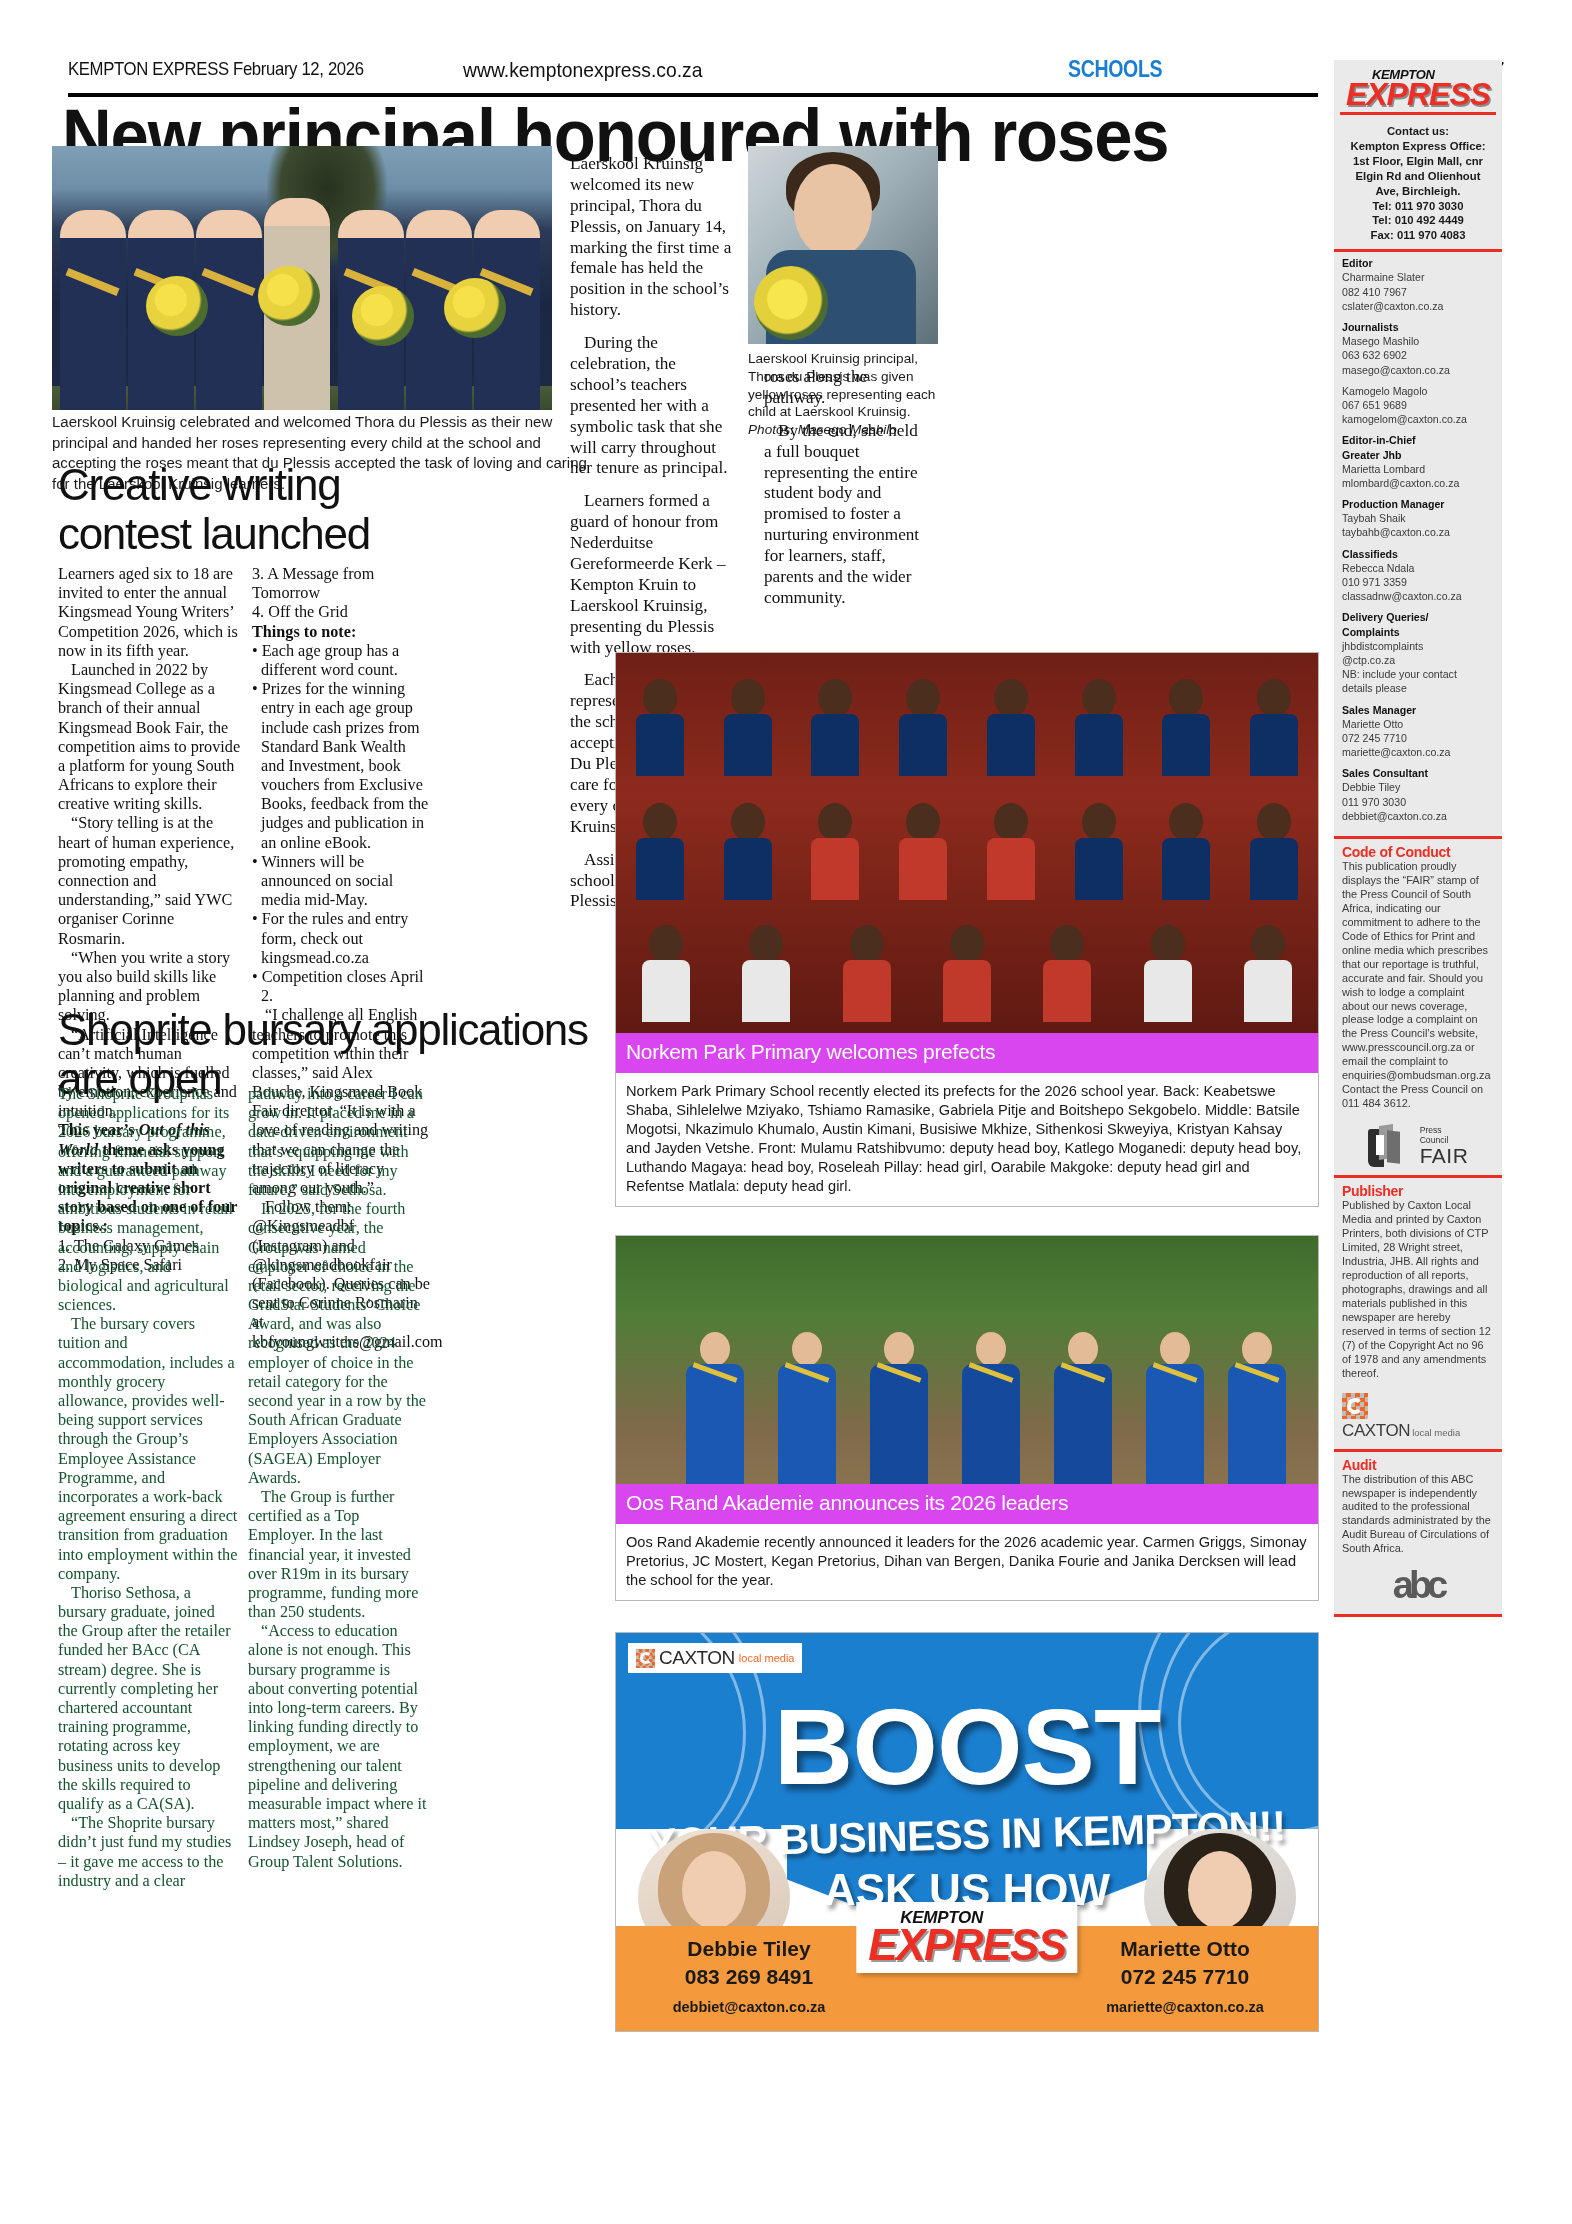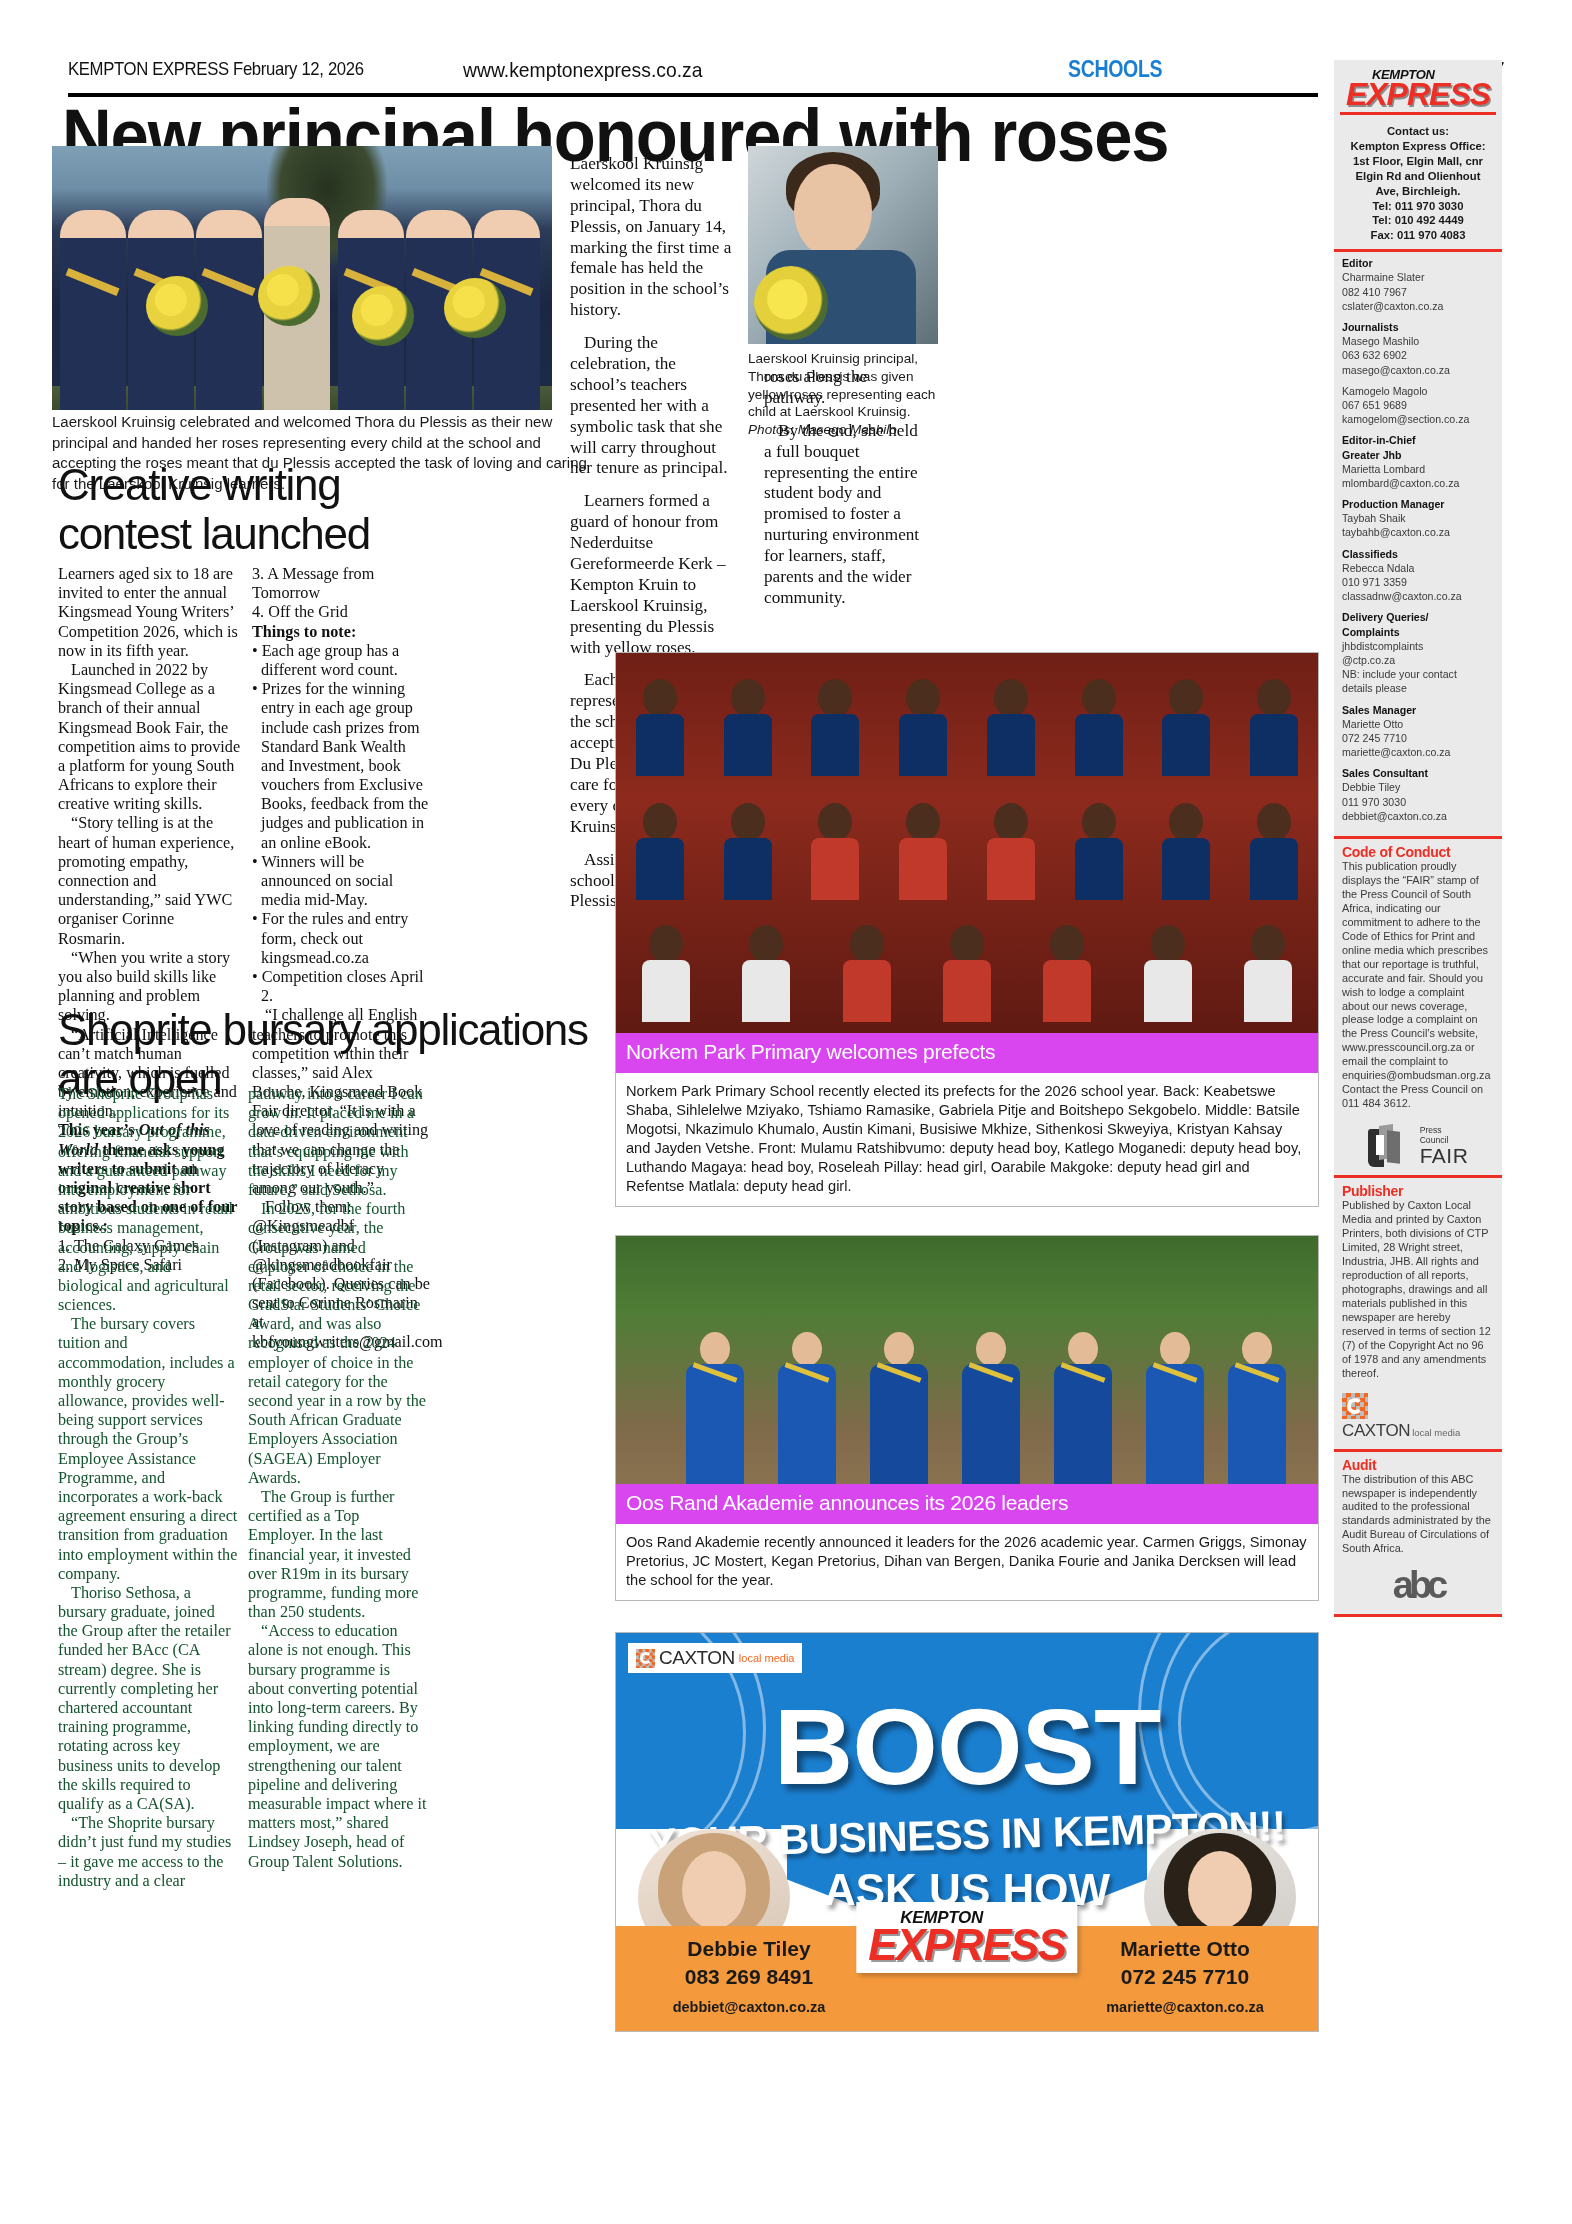--- a/index.html
+++ b/index.html
@@ -561,21 +561,21 @@
     <div class="grp">
         <div class="role">Journalists</div>
       <div>Masego Mashilo</div>
       <div>063 632 6902</div>
       <div>masego@caxton.co.za</div>
       </div>
 
     <div class="grp">
       <div>Kamogelo Magolo</div>
       <div>067 651 9689</div>
-      <div>kamogelom@section.co.za</div>
+      <div>kamogelom@caxton.co.za</div>
       </div>
 
     <div class="grp">
         <div class="role" style="white-space:pre-line">Editor-in-Chief
 Greater Jhb</div>
       <div>Marietta Lombard</div>
       <div>mlombard@caxton.co.za</div>
       </div>
 
     <div class="grp">

